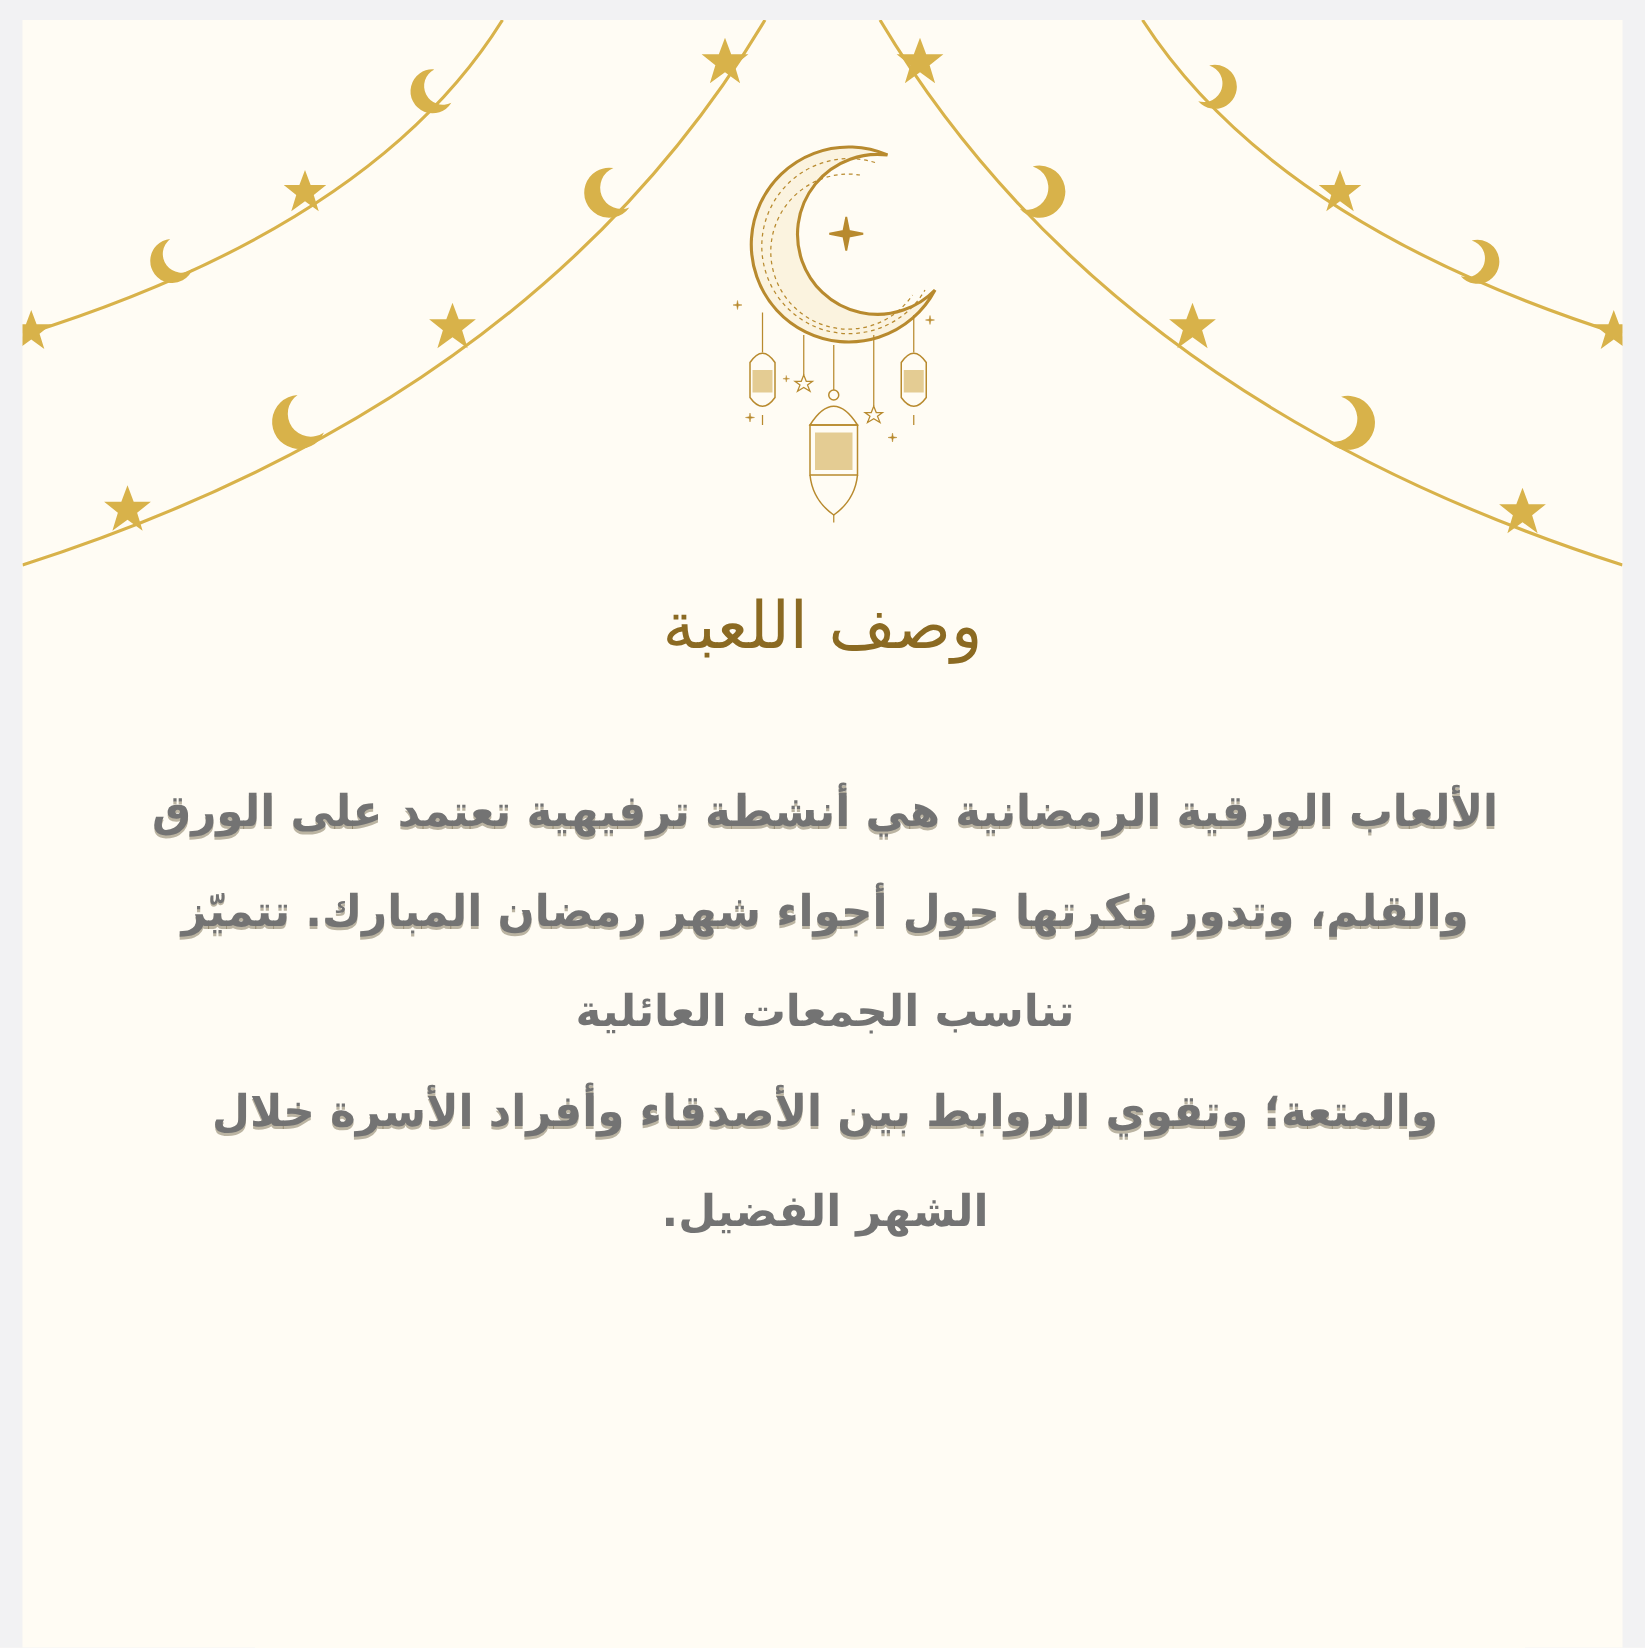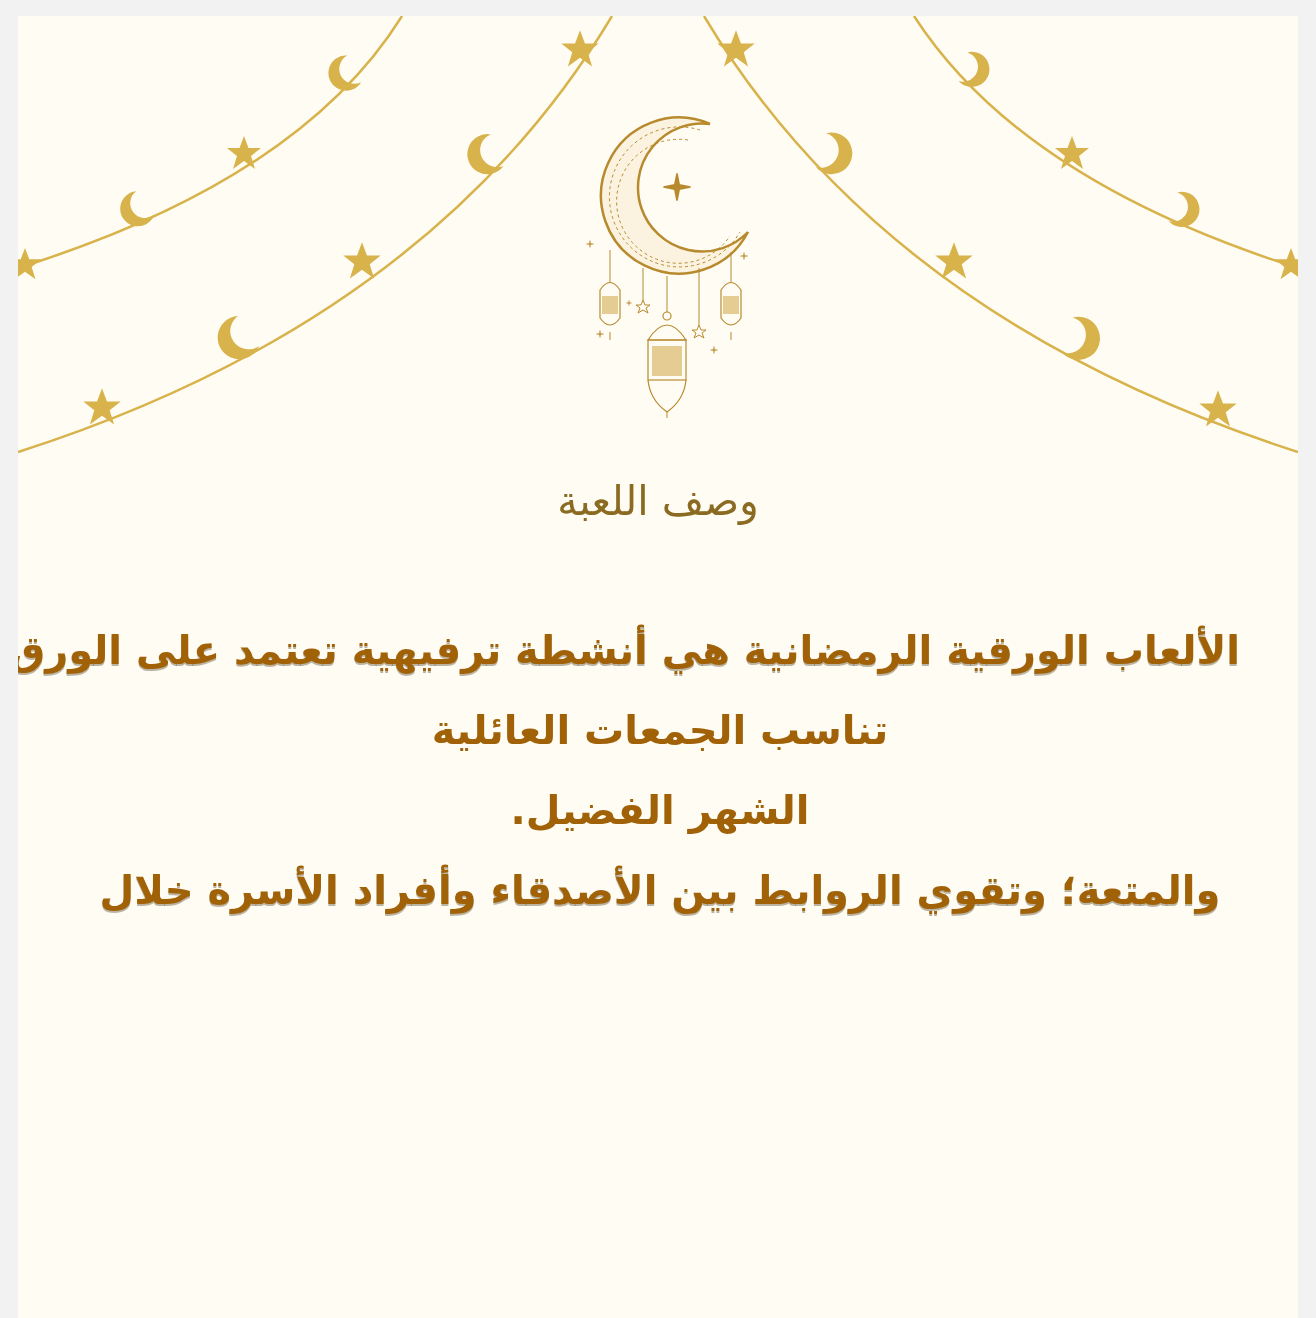--- a/index.html
+++ b/index.html
@@ -28,37 +28,37 @@
       pointer-events: none;
     }
     .title {
       position: absolute;
       top: 440px;
       left: 0;
       width: 1280px;
       text-align: center;
       direction: rtl;
       font-family: "DejaVu Sans", sans-serif;
-      font-size: 41px;
+      font-size: 52px;
       line-height: 90px;
       color: #8b6a22;
       margin: 0;
       font-weight: normal;
     }
     .body-text {
       position: absolute;
       top: 594px;
       left: 62px;
       width: 1160px;
       direction: rtl;
       text-align: center;
       font-family: "DejaVu Sans", sans-serif;
-      font-size: 40px;
+      font-size: 35px;
       line-height: 80px;
-      color: #a16207;
+      color: #737373;
       font-weight: bold;
       text-shadow: 0 2px 0 rgba(60,45,10,0.35);
     }
     .body-text .line {
       display: block;
       white-space: nowrap;
     }
     .body-text .line.light {
       font-weight: bold;
       text-shadow: none;
@@ -153,18 +153,19 @@
       <use href="#sparkle" x="596" y="330" width="8" height="8"></use>
       <use href="#sparkle" x="710" y="346" width="8" height="8"></use>
       <use href="#sparkle" x="626" y="300" width="6" height="6"></use>
     </g>
   </svg>
 
   <h1 class="title">وصف اللعبة</h1>
 
   <div class="body-text">
     <span class="line">الألعاب الورقية الرمضانية هي أنشطة ترفيهية تعتمد على الورق</span>
+    <span class="line">والقلم، وتدور فكرتها حول أجواء شهر رمضان المبارك. تتميّز</span>
     <span class="line light">تناسب الجمعات العائلية</span>
+    <span class="line">والمتعة؛  وتقوي الروابط بين الأصدقاء وأفراد الأسرة خلال</span>
     <span class="line light">الشهر الفضيل.</span>
-    <span class="line">والمتعة؛  وتقوي الروابط بين الأصدقاء وأفراد الأسرة خلال</span>
   </div>
 
 </div>
 
 </body></html>

